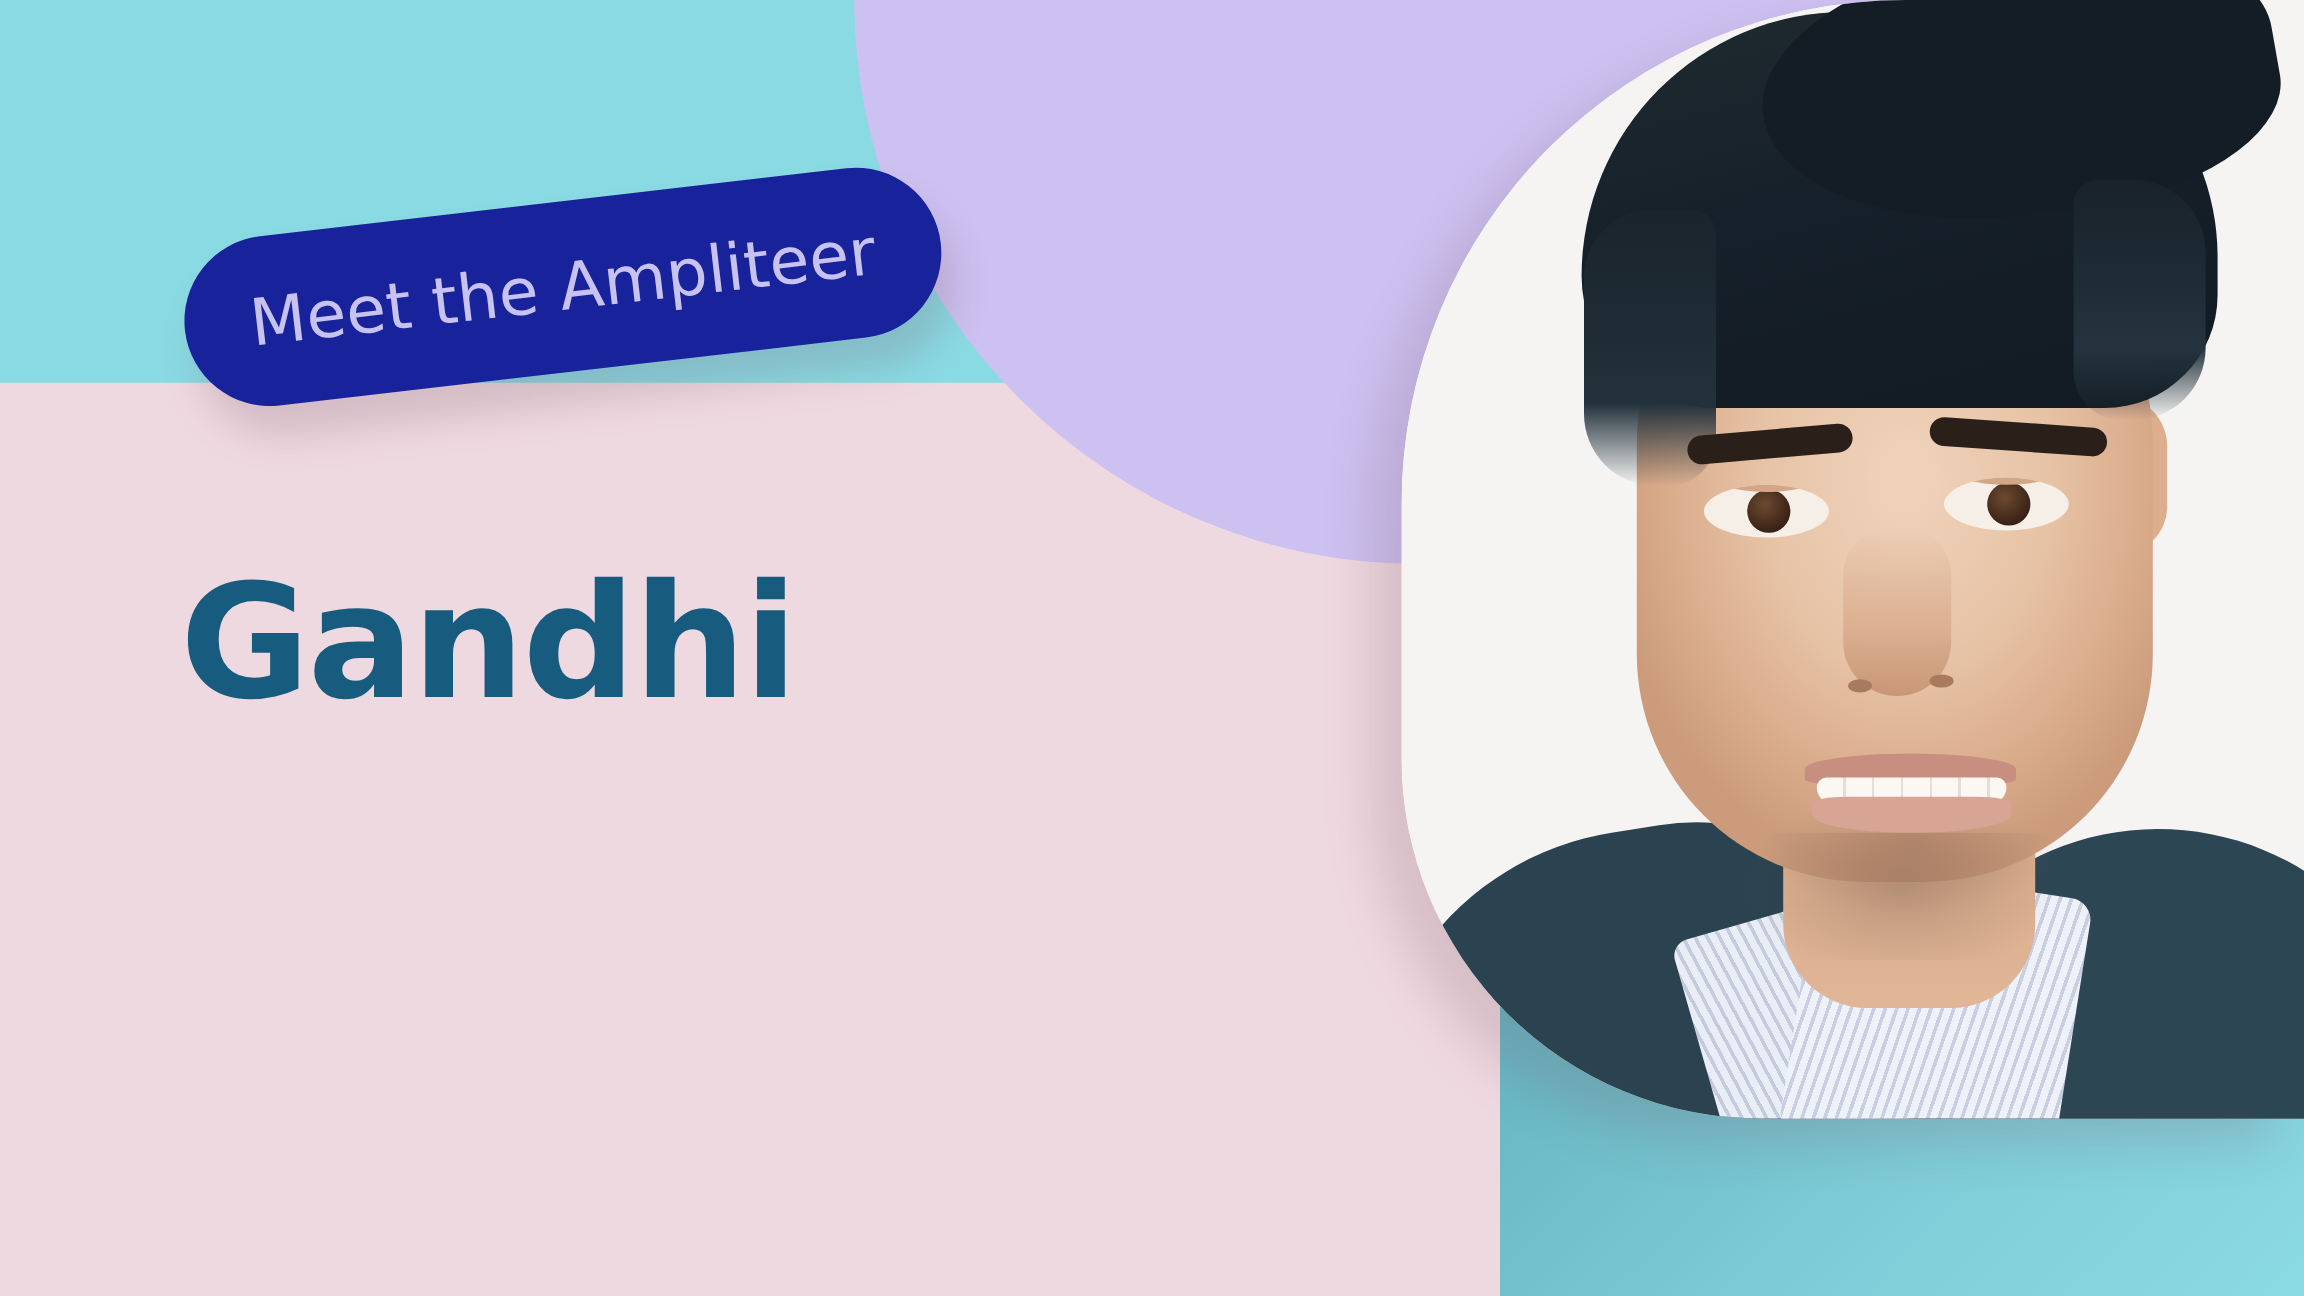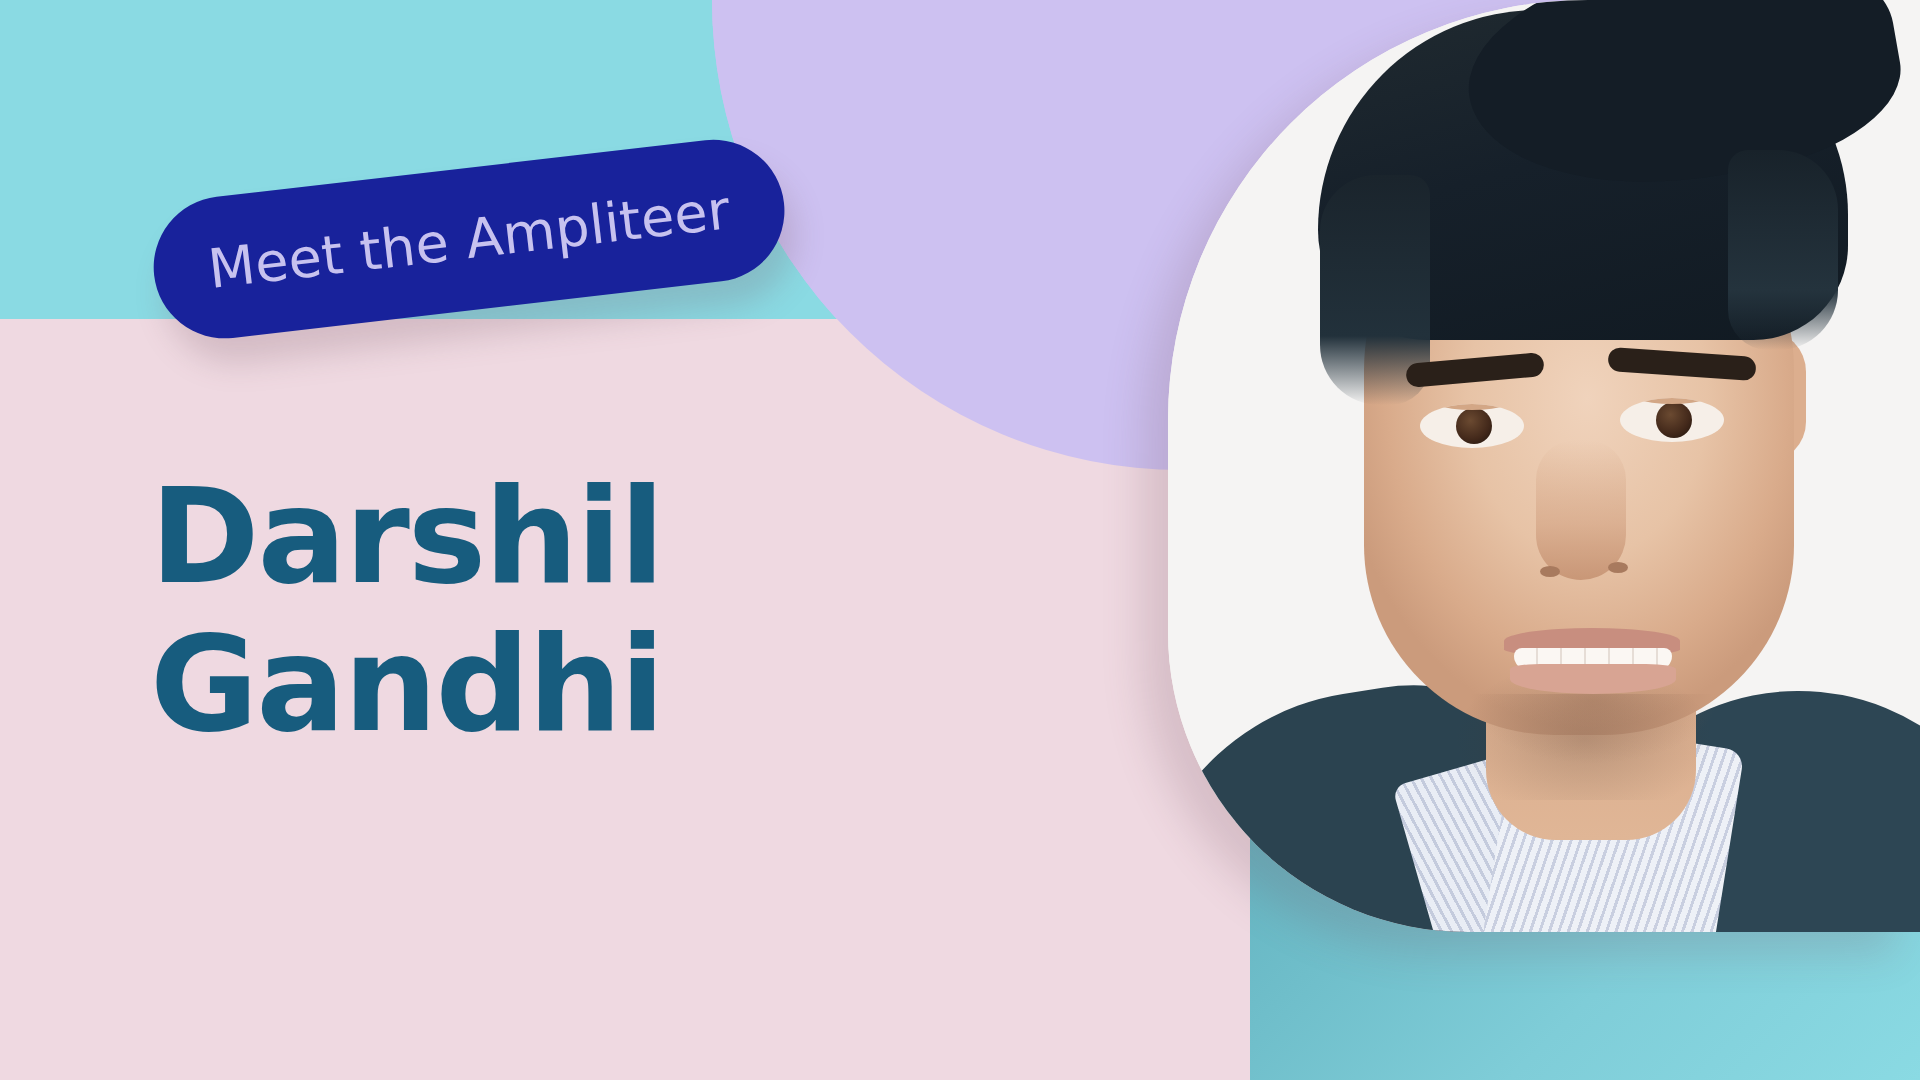--- a/index.html
+++ b/index.html
@@ -462,17 +462,16 @@
       <div class="lip-lower"></div>
       <div class="chin-shadow"></div>
     </div>
   </div>
 
   <div class="badge">
     <span class="badge-label">Meet the Ampliteer</span>
   </div>
 
   <div class="name-block">
-    <div class="name-line">Darshil</div>
     <div class="name-line">Gandhi</div>
   </div>
 
 </div>
 
 </body></html>

